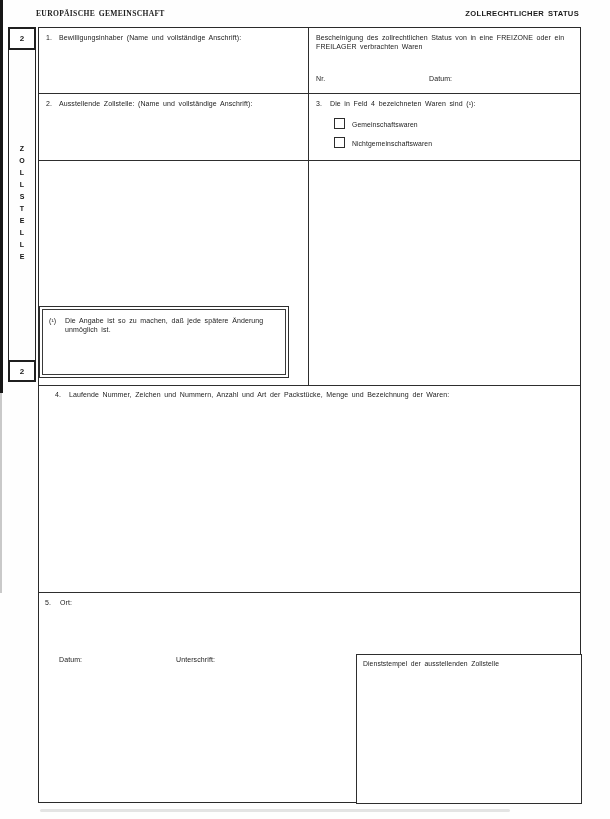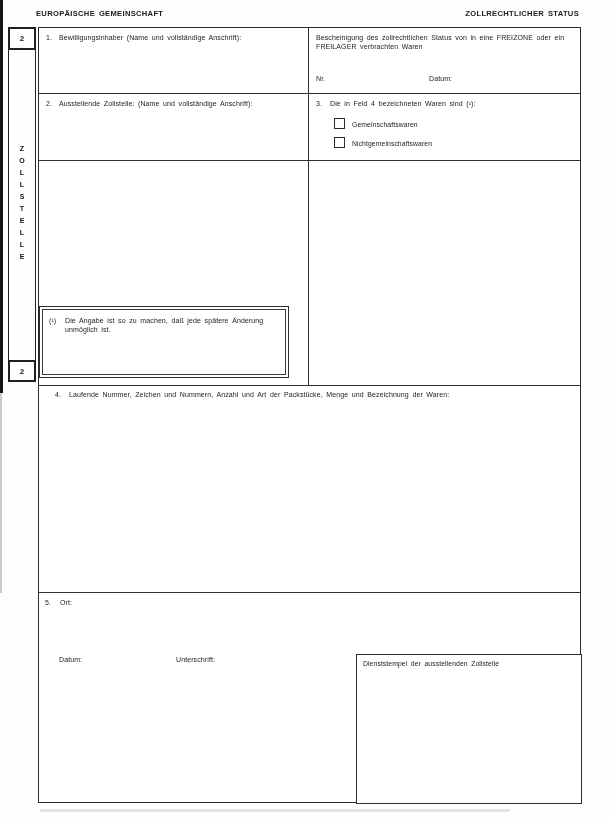--- a/index.html
+++ b/index.html
@@ -40,21 +40,21 @@
   .fill-area{position:absolute;}
 </style>
 </head>
 <body>
 
 <div class="page">
 
   <div class="edge-left"></div>
   <div class="edge-left-fade"></div>
 
-  <div class="t hdr" style="left:36px;top:9px;">EUROPÄISCHE GEMEINSCHAFT</div>
+  <div class="t hdr" style="left:36px;top:9px;font-family:Liberation Serif, serif;">EUROPÄISCHE GEMEINSCHAFT</div>
   <div class="t hdr" style="right:31px;top:9px;">ZOLLRECHTLICHER STATUS</div>
 
   <div class="band-box" style="top:27px;height:23px;">
     <span>2</span>
   </div>
   <div class="band-mid">
     <span class="vlabel">ZOLLSTELLE</span>
   </div>
   <div class="band-box" style="top:360px;height:22px;">
     <span>2</span>

